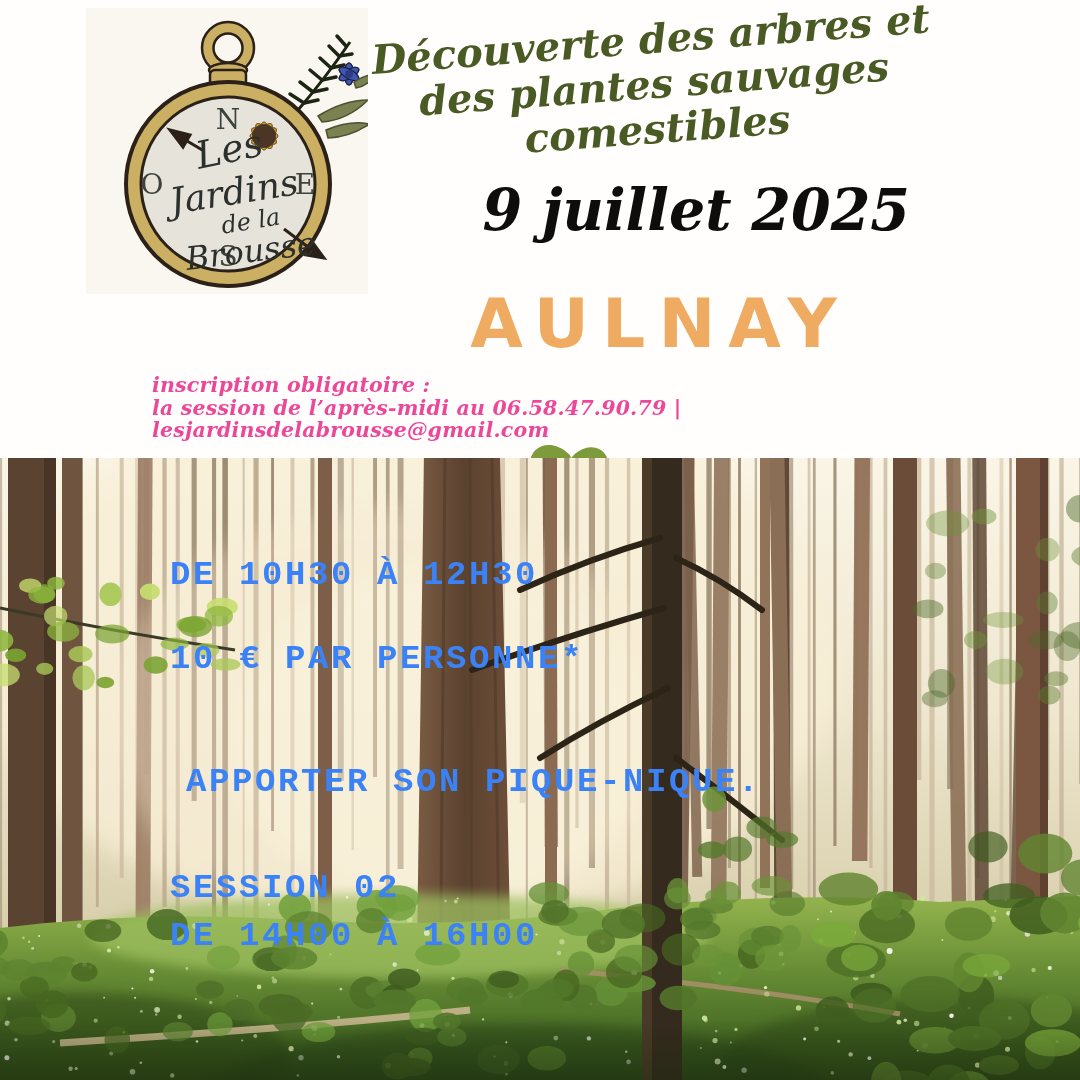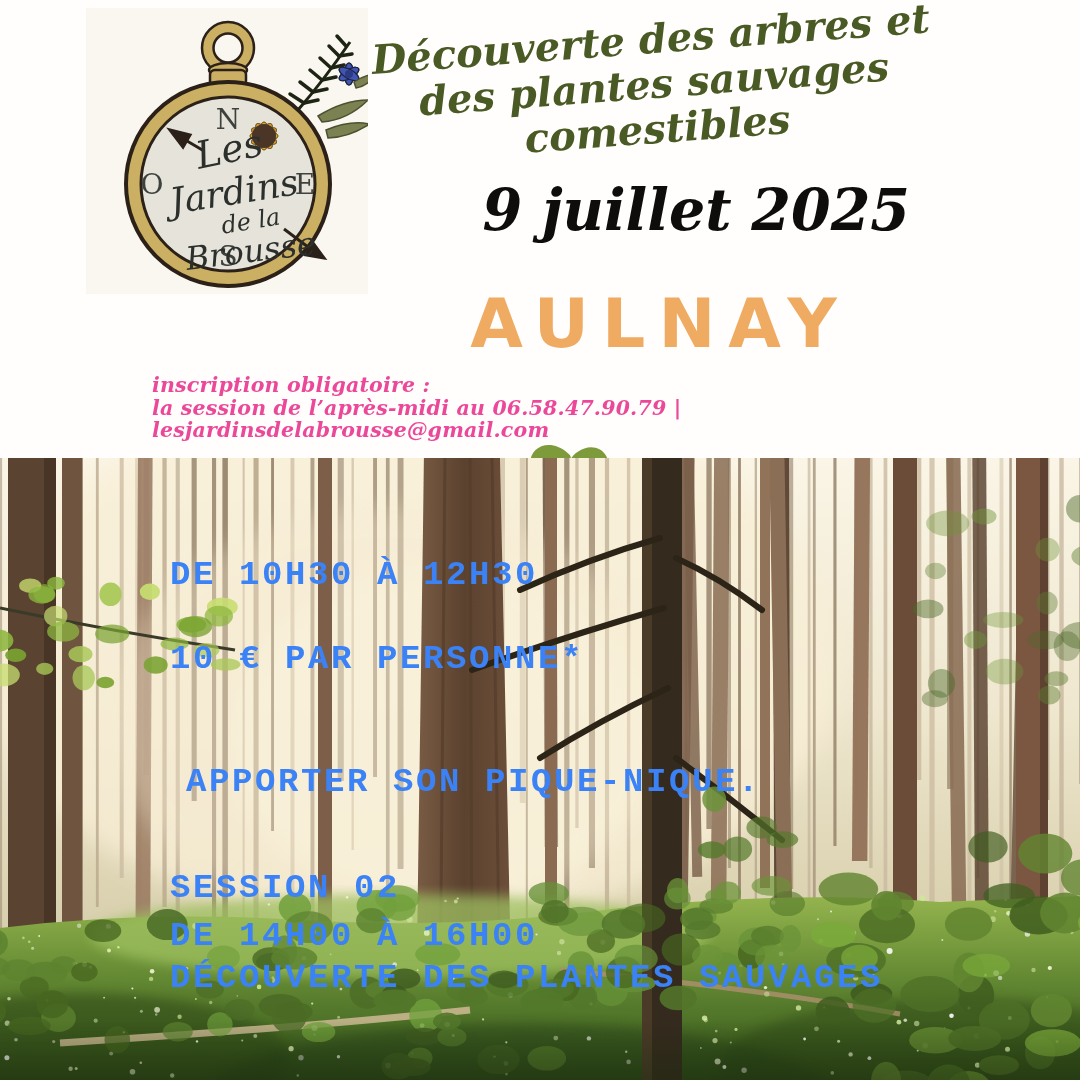--- a/index.html
+++ b/index.html
@@ -676,15 +676,14 @@
           <ellipse cx="52.3" cy="546.2" rx="15.9" ry="14.0" fill="#46661f" opacity="0.89"></ellipse>
         </g>
       <rect x="0" y="562" width="1080" height="60" fill="url(#vign)"></rect>
     </svg>
 
     <div class="ov" style="left:170px;top:96px;">DE 10H30 À 12H30</div>
     <div class="ov" style="left:170px;top:180px;">10 € PAR PERSONNE*</div>
     <div class="ov" style="left:170px;top:303px;margin-left:16px;">APPORTER SON PIQUE-NIQUE.</div>
     <div class="ov" style="left:170px;top:385px;margin-top:24px;">SESSION 02</div>
     <div class="ov" style="left:170px;top:457px;">DE 14H00 À 16H00</div>
-    <div class="ov" style="left:170px;top:499px;">DÉCOUVERTE DES PLANTES SAUVAGES</div>
   </div>
 </div>
 
 </body></html>

